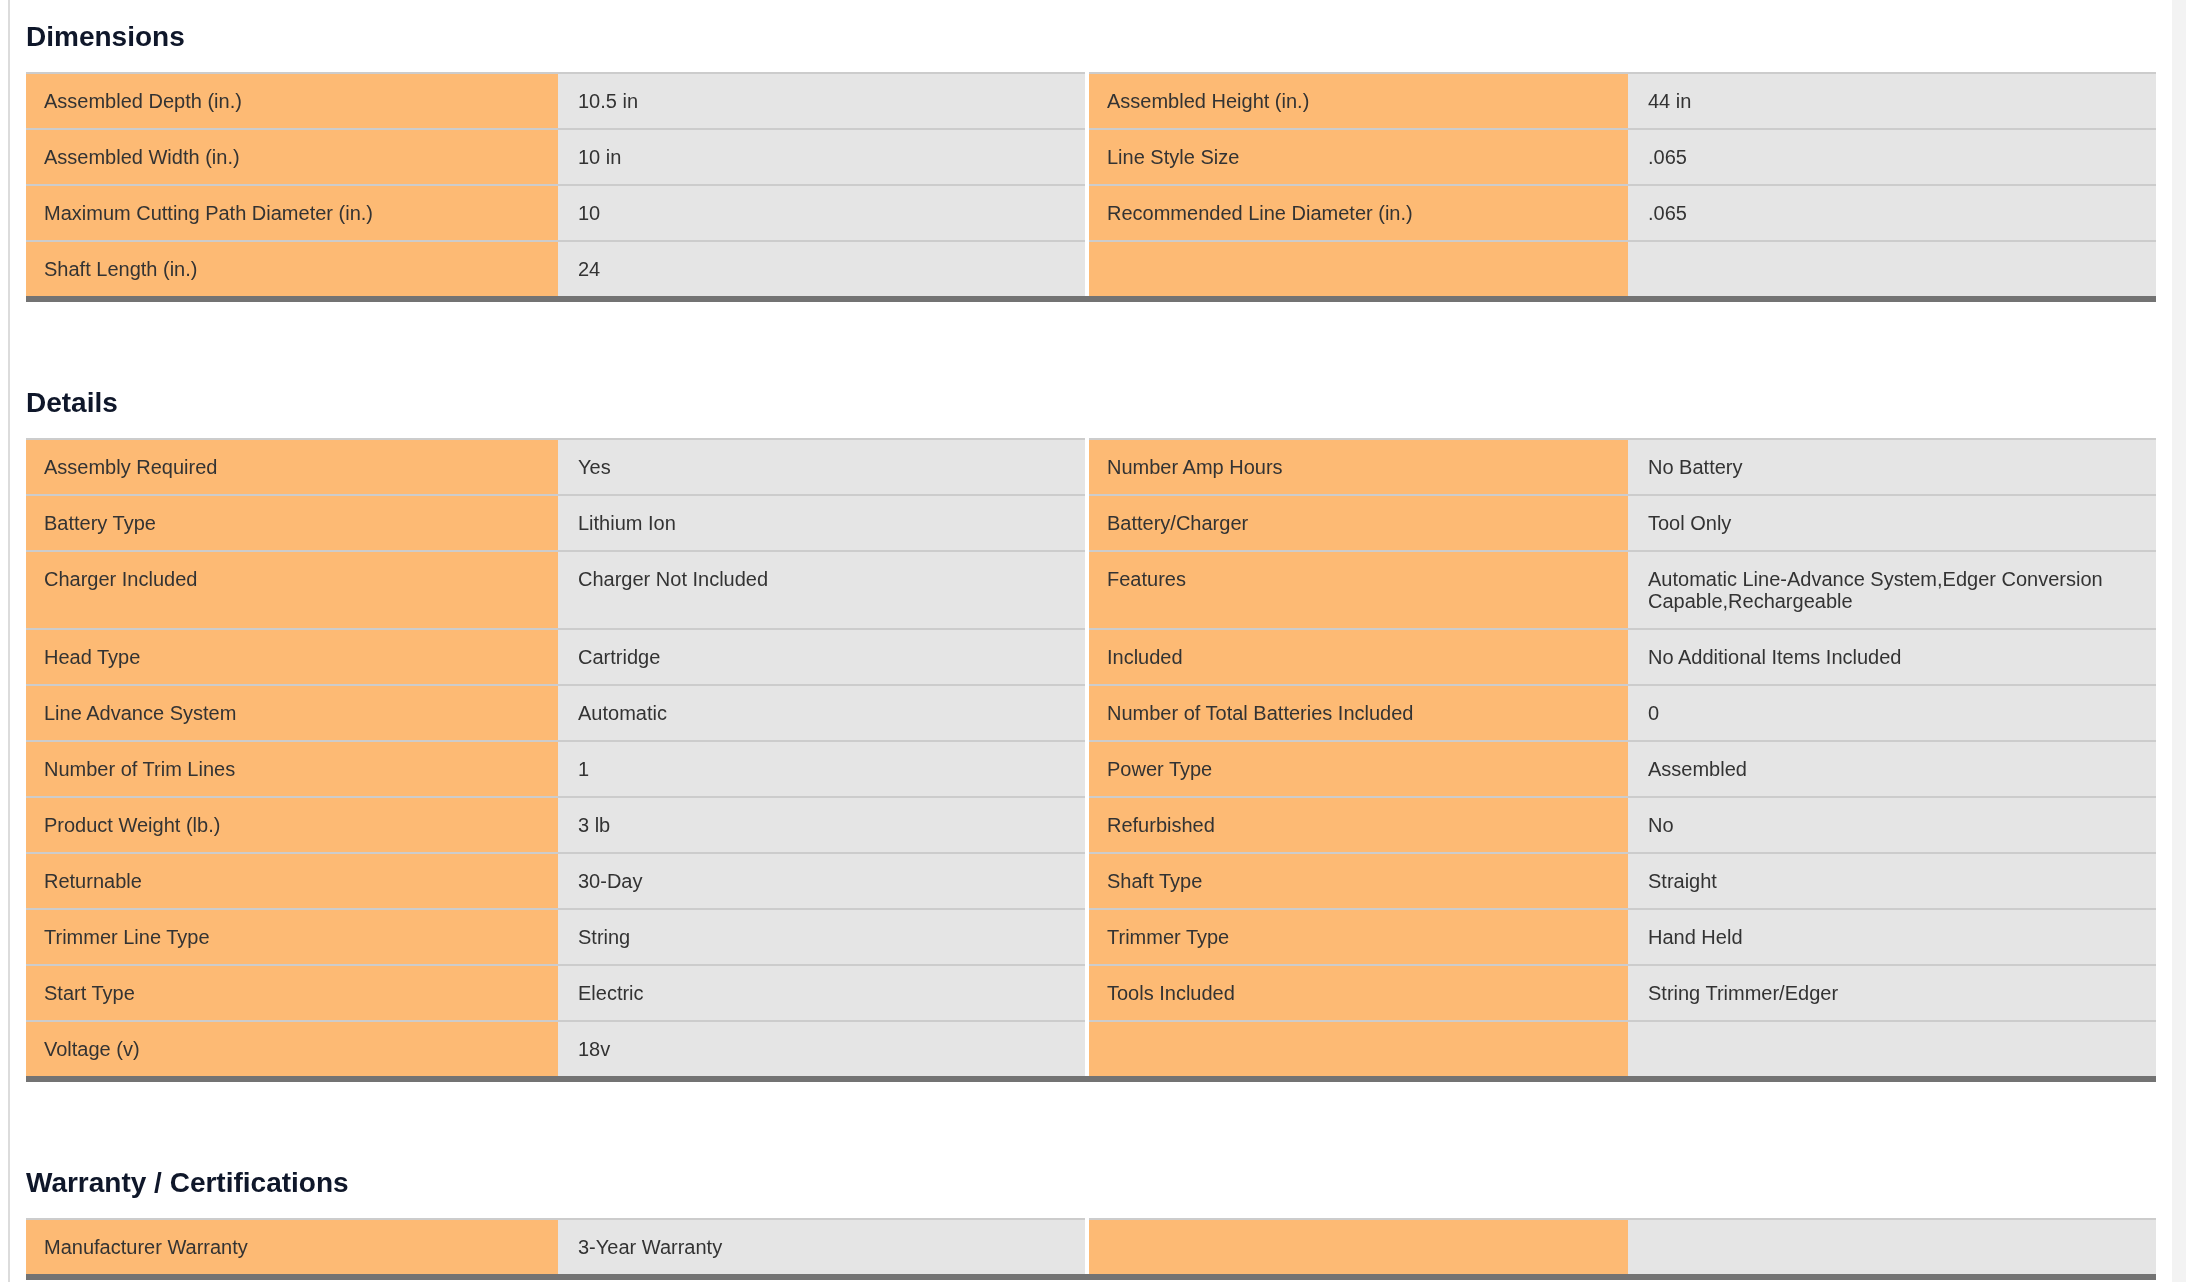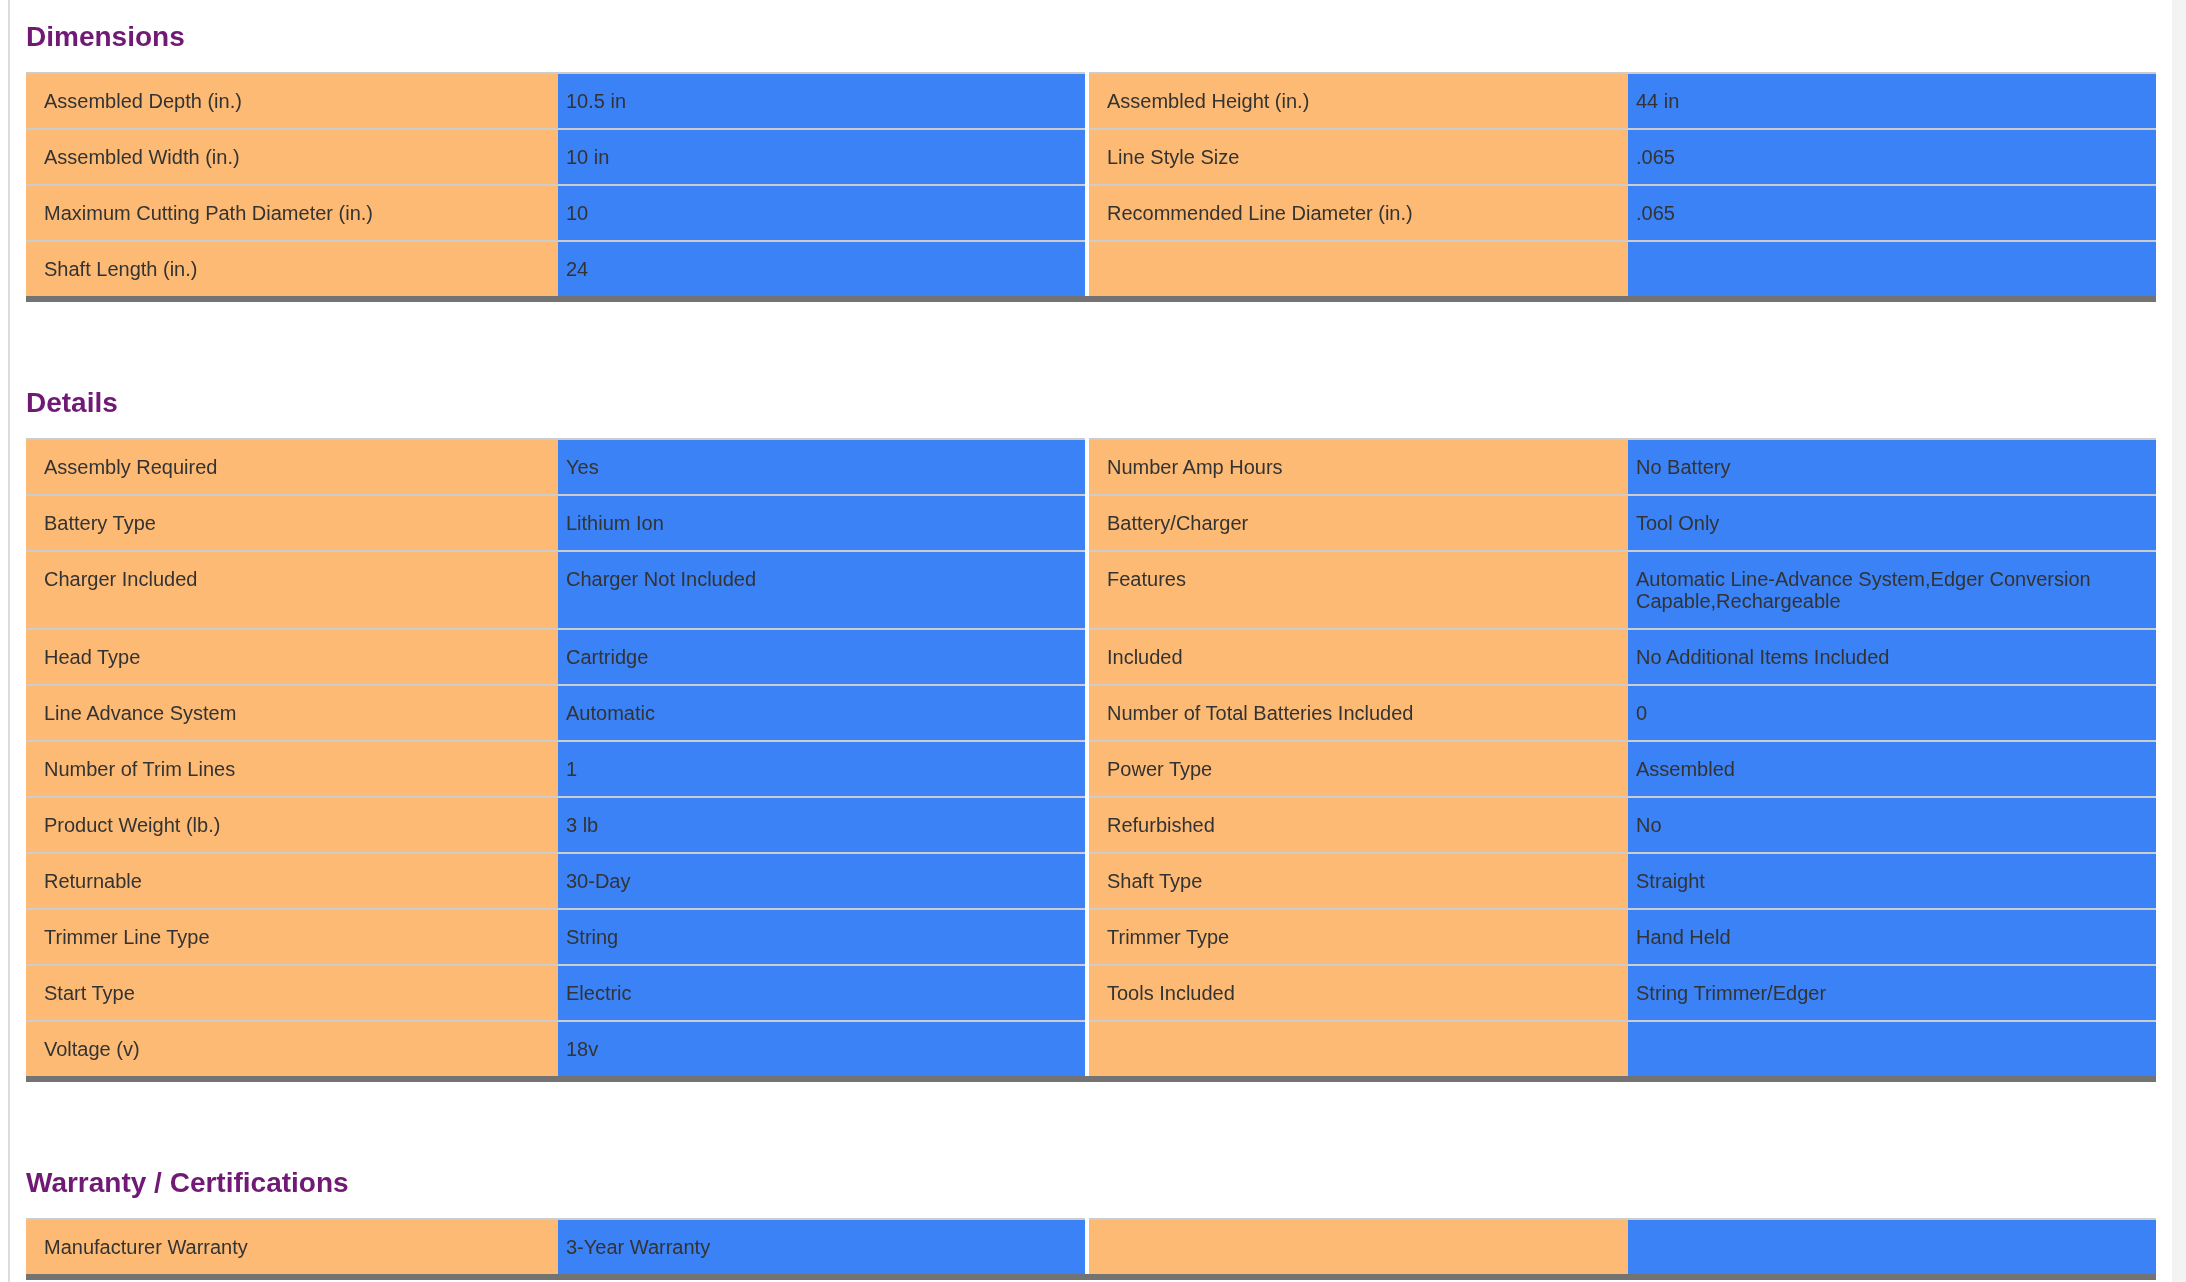--- a/index.html
+++ b/index.html
@@ -37,21 +37,21 @@
     top: 20px;
     width: 2130px;
   }
   .spec-section { margin: 0; }
   .spec-section + .spec-section { margin-top: 84px; }
   .section-title {
     margin: 0 0 18px 0;
     font-size: 28px;
     line-height: 34px;
     font-weight: bold;
-    color: #701a75;
+    color: #0f172a;
   }
   table.spec-table {
     border-collapse: separate;
     border-spacing: 0;
     table-layout: fixed;
     width: 2130px;
   }
   col.c-label-l { width: 532px; }
   col.c-value-l { width: 527px; }
   col.c-gap     { width: 4px; }
@@ -65,21 +65,21 @@
     line-height: 22px;
     font-weight: normal;
     color: #333333;
     text-align: left;
     padding: 16px 12px 16px 18px;
     overflow: hidden;
   }
   .spec-table tr:last-child th,
   .spec-table tr:last-child td { border-bottom: 6px solid #737373; }
   .spec-table th.label { background: #fdba74; }
-  .spec-table td.value { background: #3b82f6; padding-left: 8px; }
+  .spec-table td.value { background: #e5e5e5; padding-left: 20px; }
   .spec-table td.gap {
     background: #ffffff;
     border: none;
     padding: 0;
   }
 </style>
 </head>
 <body>
 
 <div class="viewport">

